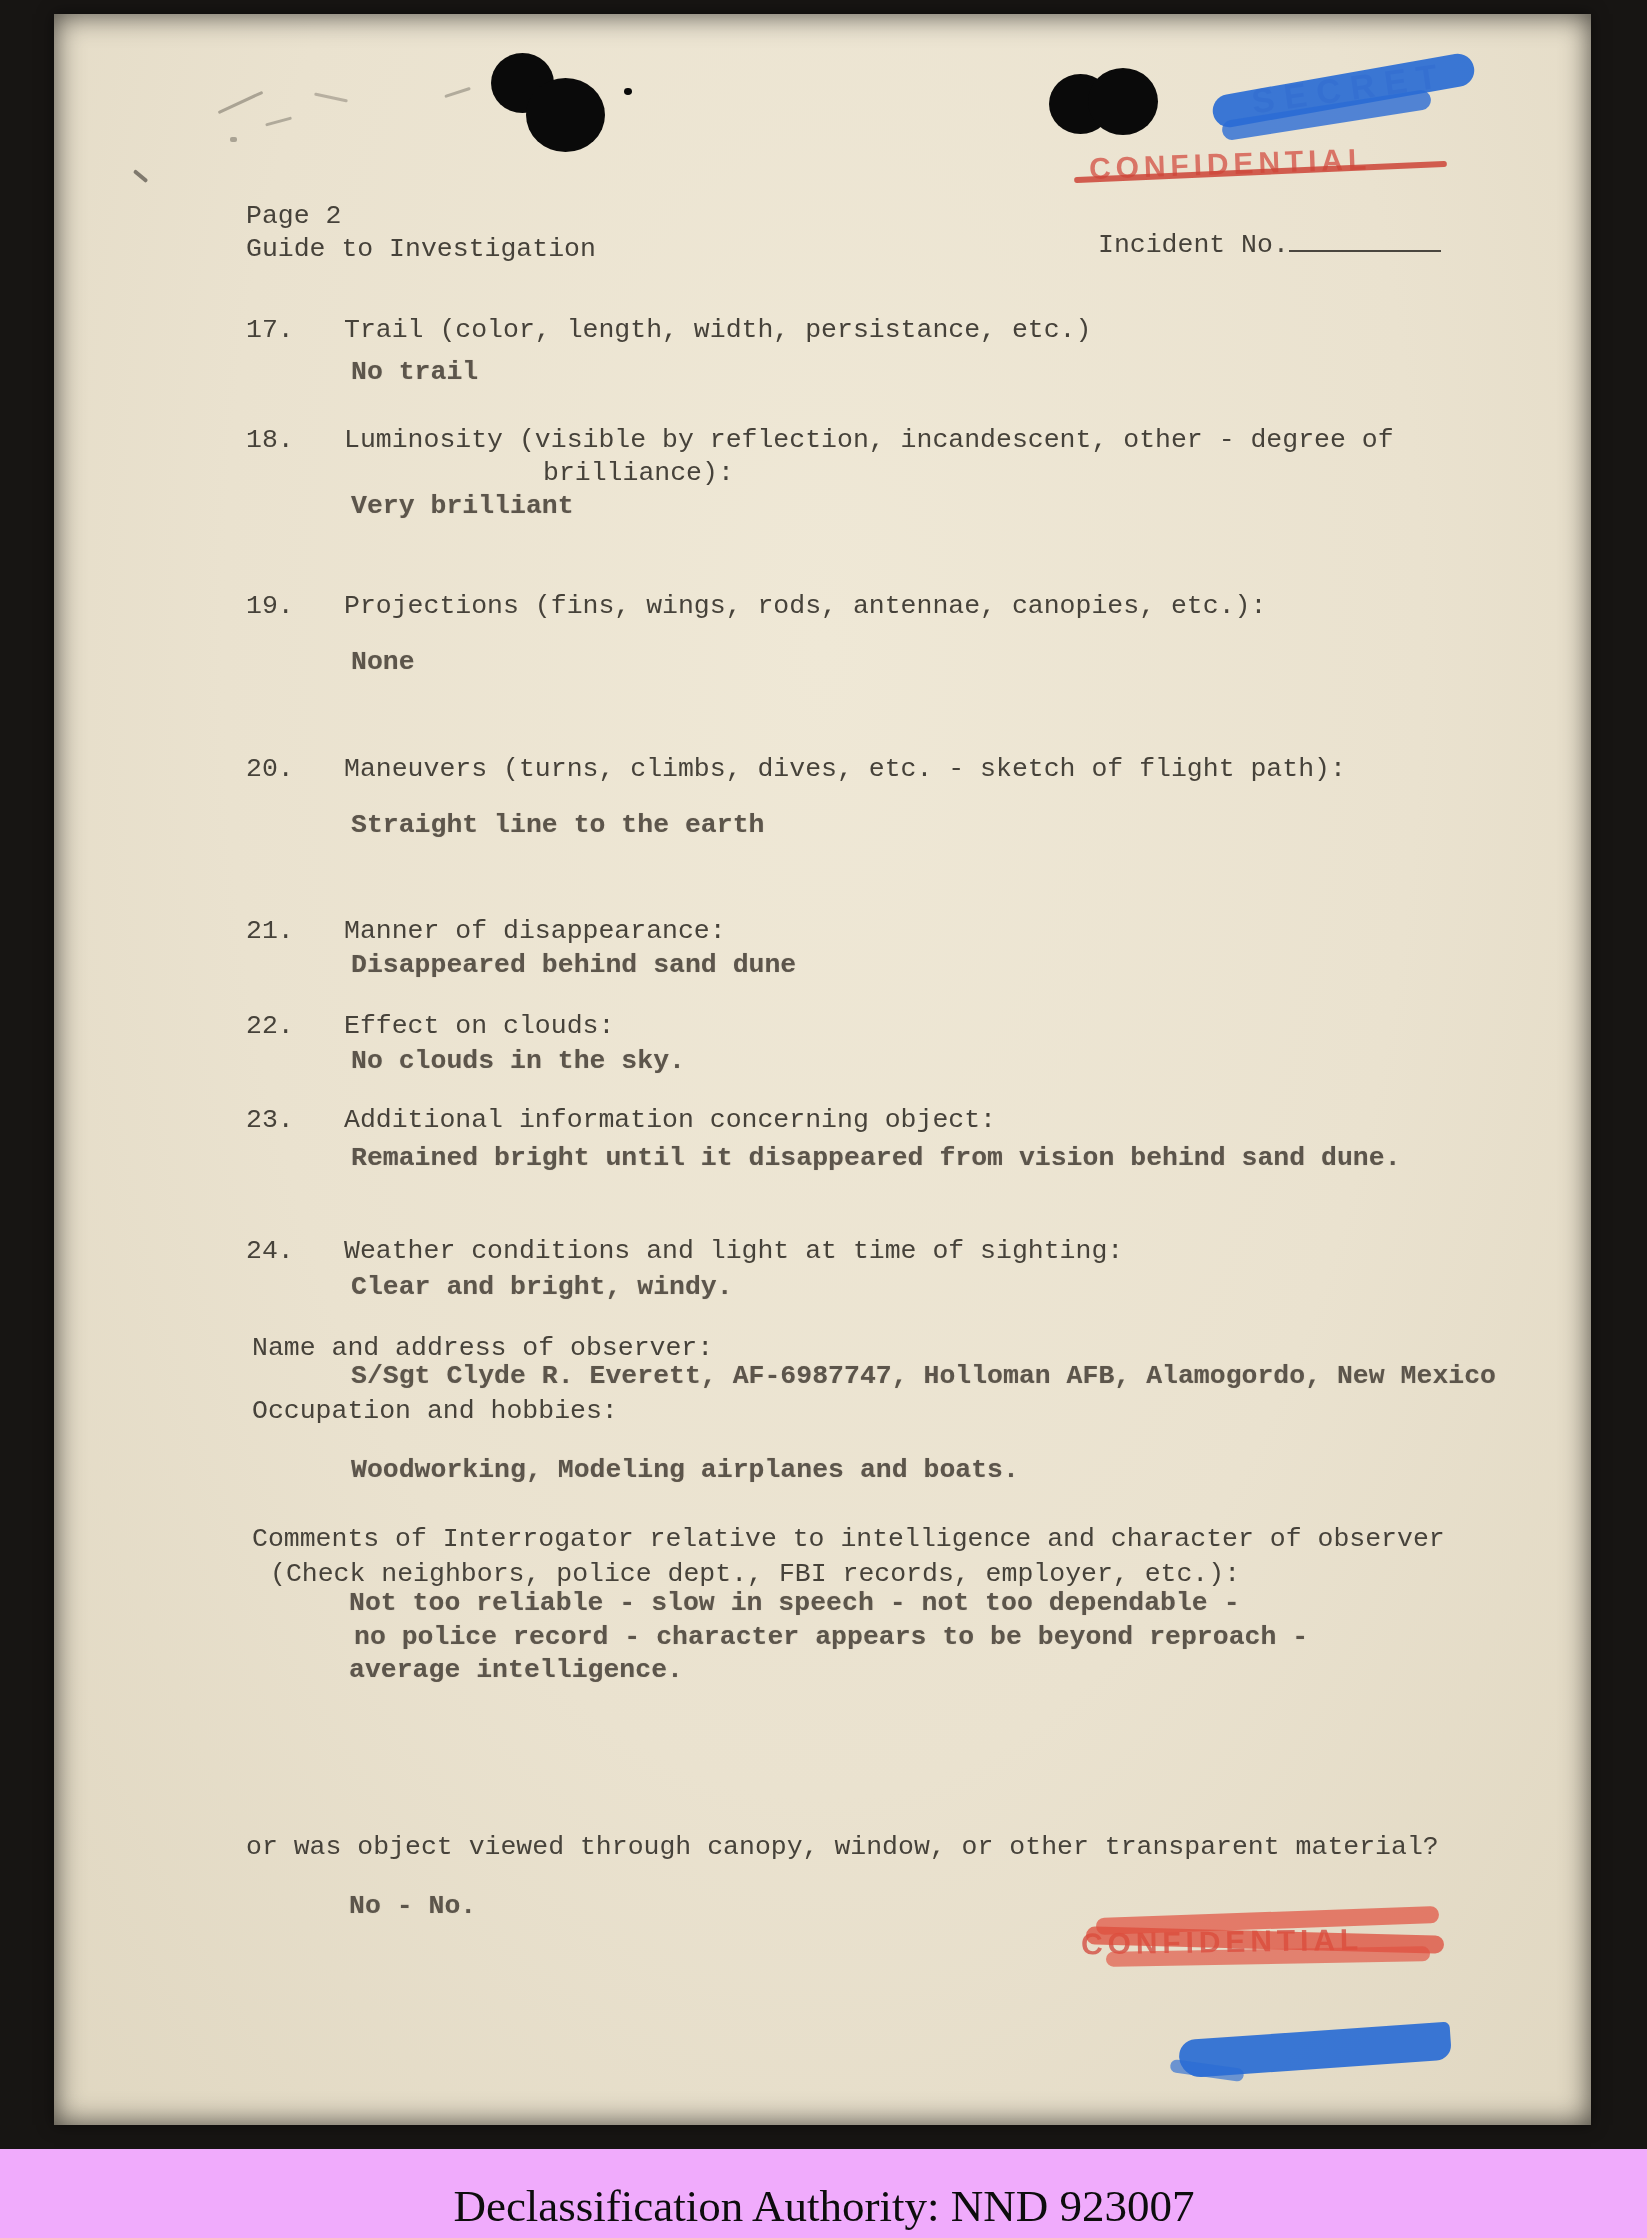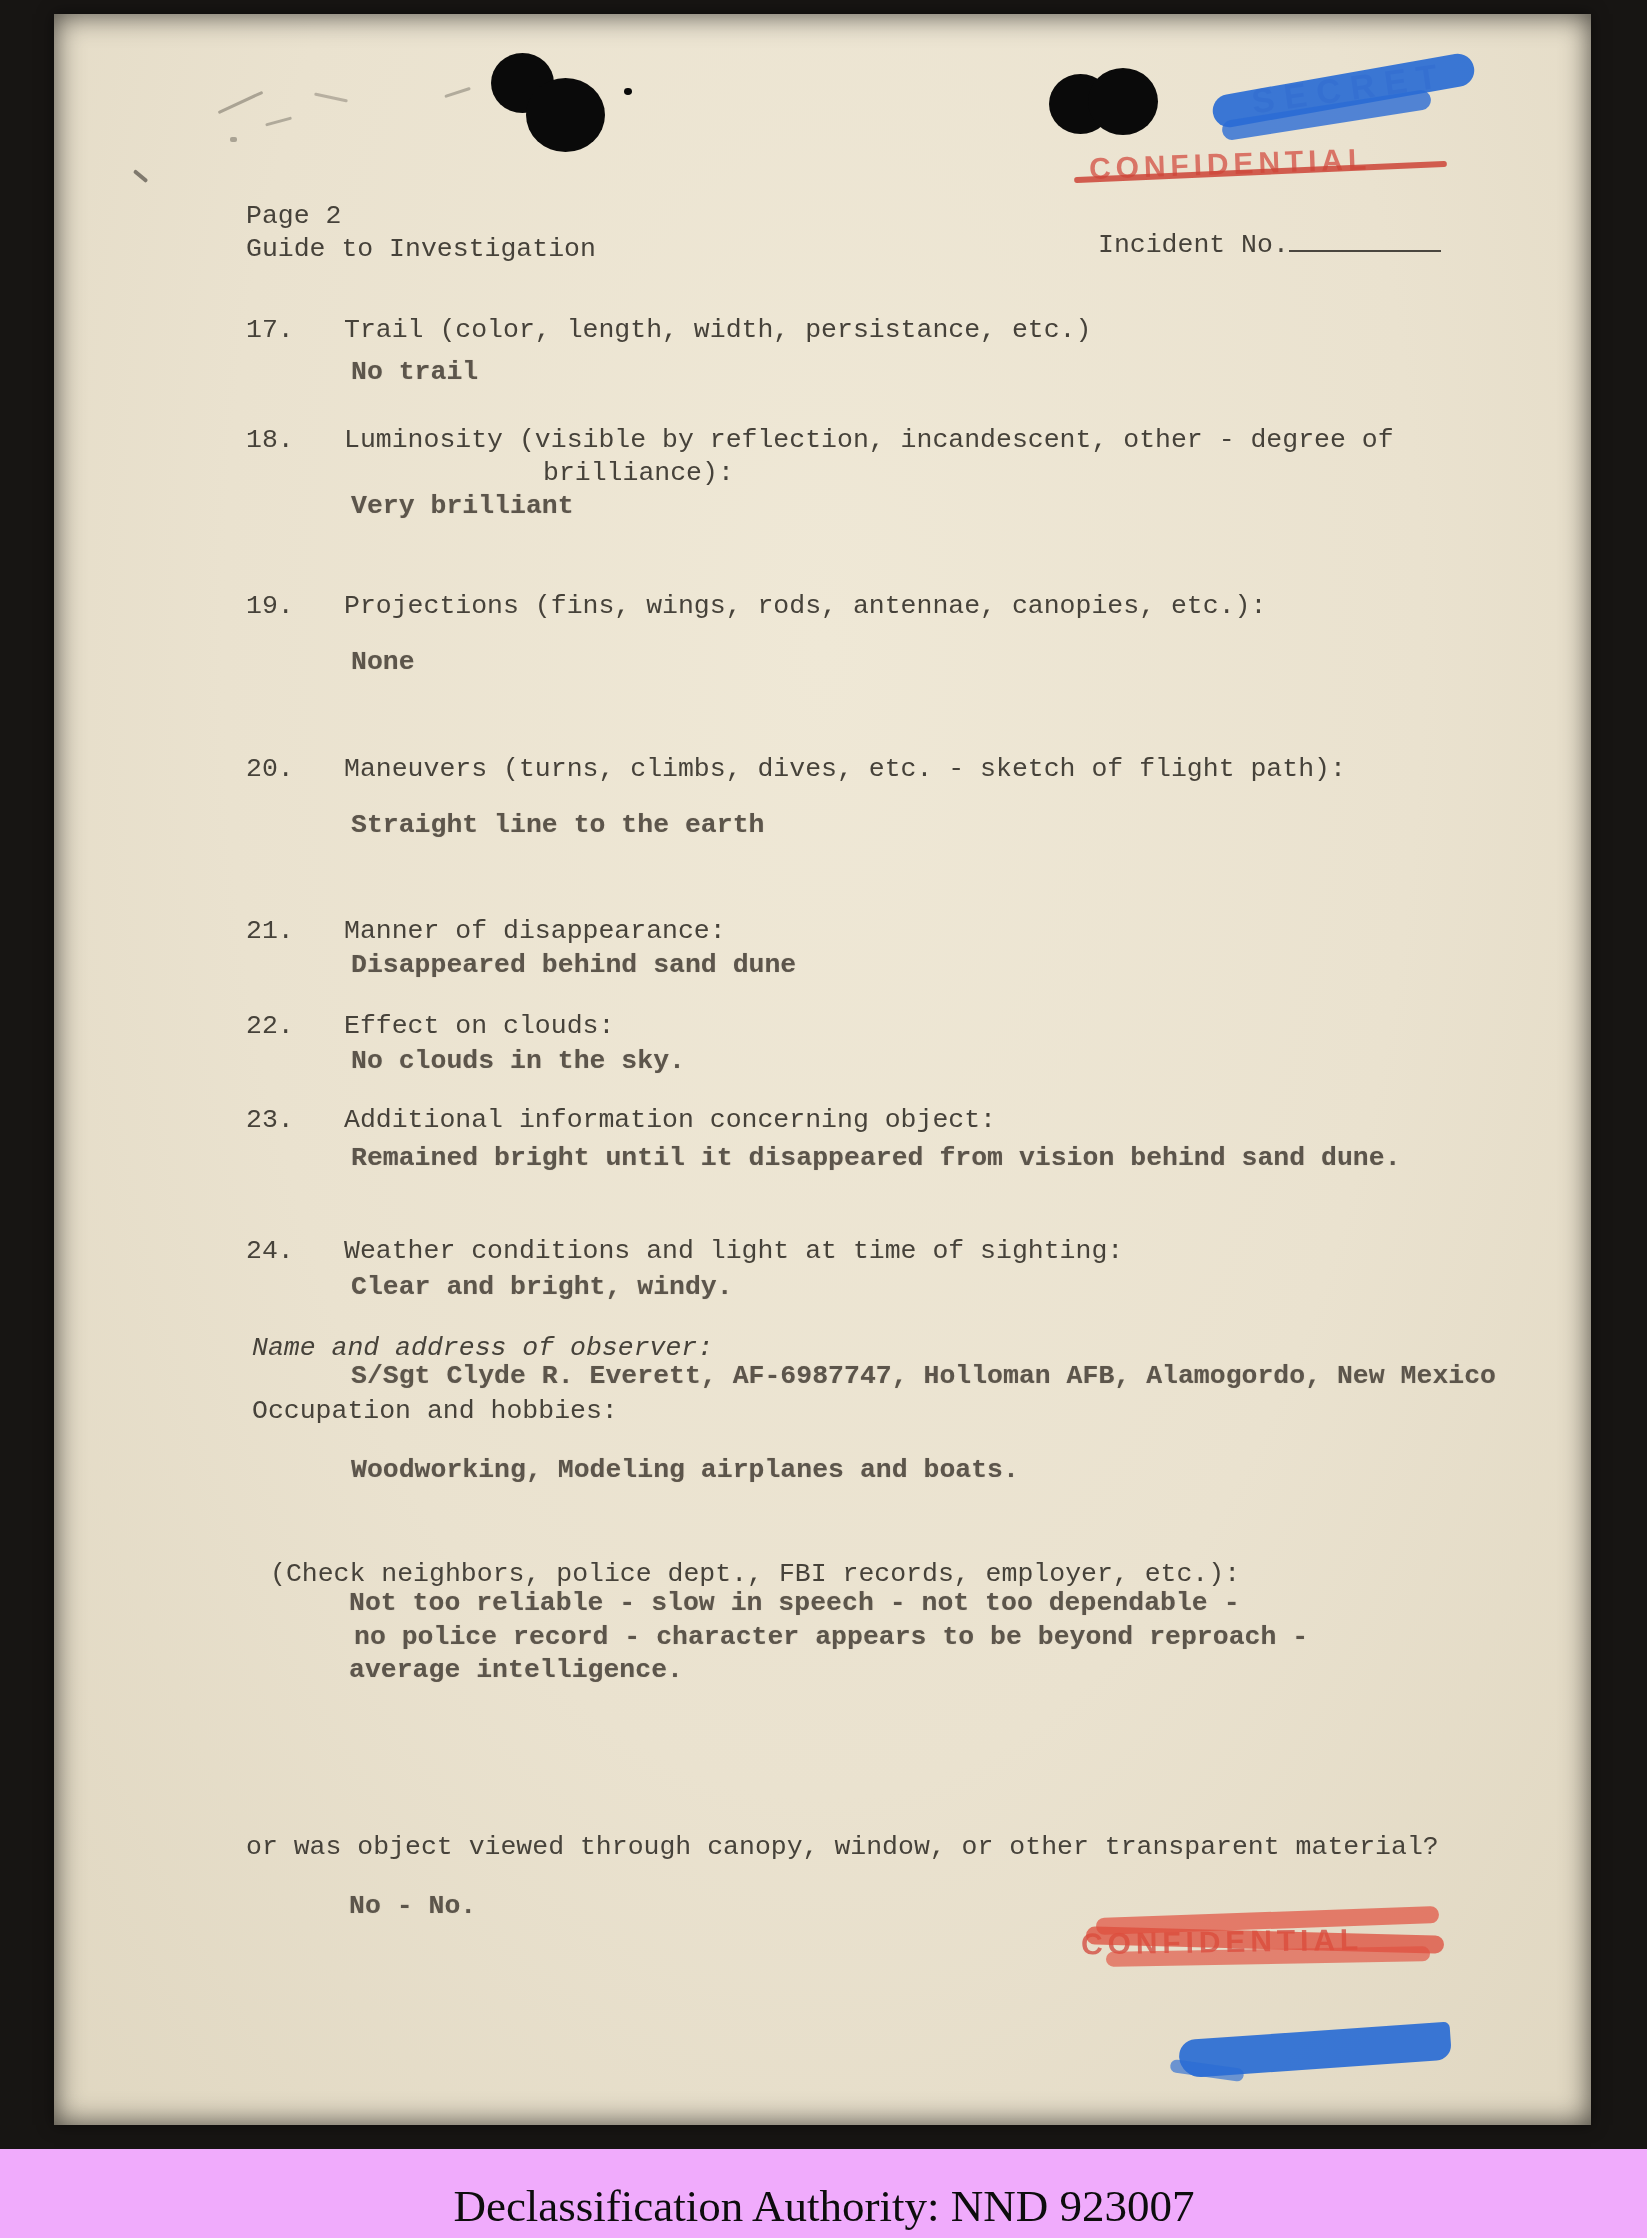--- a/index.html
+++ b/index.html
@@ -71,25 +71,26 @@
 
   <div class="line q" style="left:246px;top:1010px;"><span class="num">22.</span><span>Effect on clouds:</span></div>
   <div class="line a" style="left:351px;top:1045px;">No clouds in the sky.</div>
 
   <div class="line q" style="left:246px;top:1104px;"><span class="num">23.</span><span>Additional information concerning object:</span></div>
   <div class="line a" style="left:351px;top:1142px;">Remained bright until it disappeared from vision behind sand dune.</div>
 
   <div class="line q" style="left:246px;top:1235px;"><span class="num">24.</span><span>Weather conditions and light at time of sighting:</span></div>
   <div class="line a" style="left:351px;top:1271px;">Clear and bright, windy.</div>
 
-  <div class="line q" style="left:252px;top:1332px;font-style:italic;">Name and address of observer:</div>
+  <div class="line q" style="left:252px;top:1332px;">Name and address of observer:</div>
   <div class="line a" style="left:351px;top:1360px;">S/Sgt Clyde R. Everett, AF-6987747, Holloman AFB, Alamogordo, New Mexico</div>
   <div class="line q" style="left:252px;top:1395px;">Occupation and hobbies:</div>
   <div class="line a" style="left:351px;top:1454px;">Woodworking, Modeling airplanes and boats.</div>
 
+  <div class="line q" style="left:252px;top:1523px;">Comments of Interrogator relative to intelligence and character of observer</div>
   <div class="line q" style="left:270px;top:1558px;">(Check neighbors, police dept., FBI records, employer, etc.):</div>
   <div class="line a" style="left:349px;top:1587px;">Not too reliable - slow in speech - not too dependable -</div>
   <div class="line a" style="left:354px;top:1621px;">no police record - character appears to be beyond reproach -</div>
   <div class="line a" style="left:349px;top:1654px;">average intelligence.</div>
 
   <div class="line q" style="left:246px;top:1831px;">or was object viewed through canopy, window, or other transparent material?</div>
   <div class="line a" style="left:349px;top:1890px;">No - No.</div>
 
   <div class="stamp-text" style="left:1081px;top:1925px;font-size:30px;letter-spacing:4.9px;color:rgba(212,87,75,.85);transform:rotate(-1deg);">CONFIDENTIAL</div>
   <div class="marker" style="left:1096px;top:1912px;width:343px;height:16.7px;background:#e1503f;opacity:.7;border-radius:8.3px;transform:rotate(-2deg);"></div>

